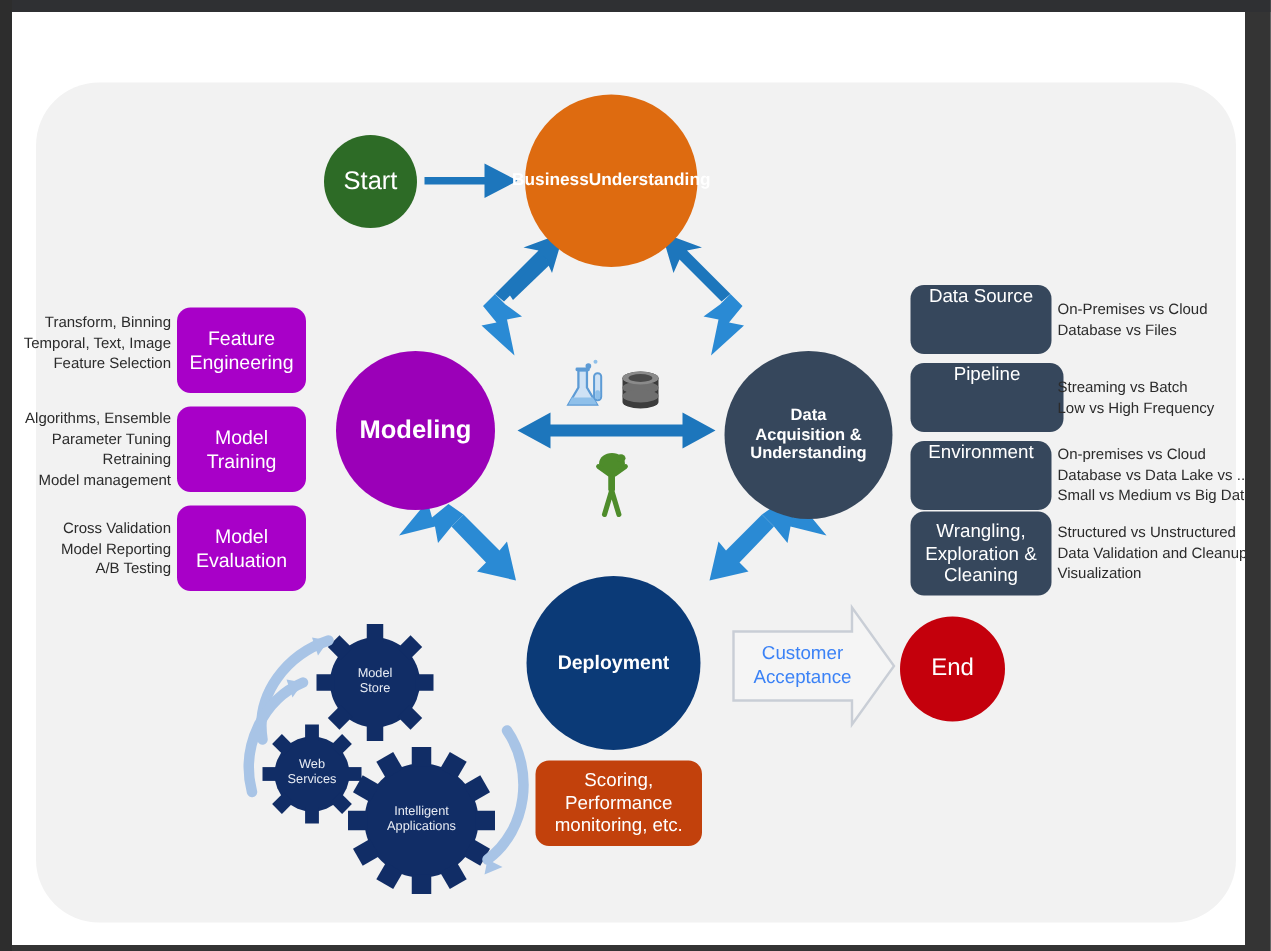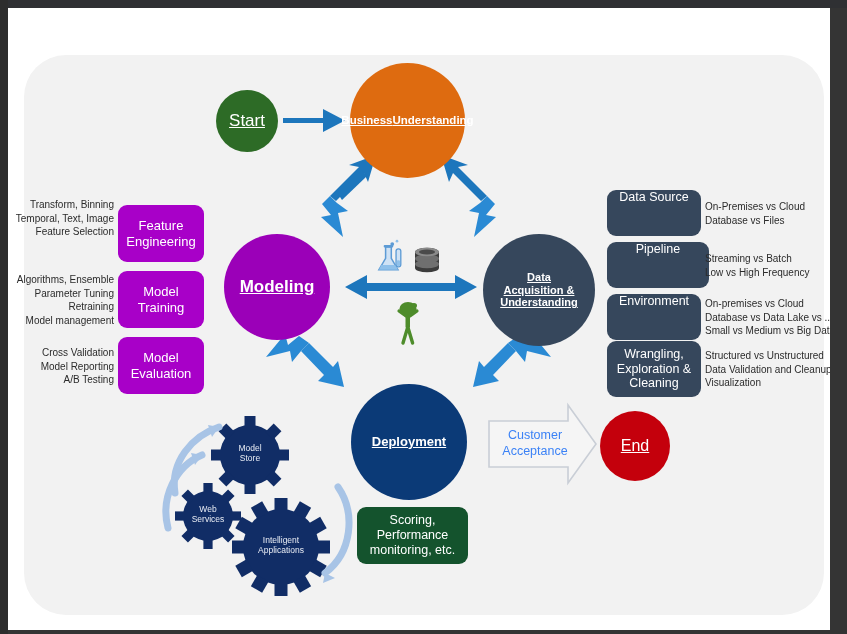--- a/index.html
+++ b/index.html
@@ -27,21 +27,21 @@
   }
 
   .stage{
     position:absolute;left:24px;top:55px;width:800px;height:560px;
     background:#f2f2f2;border-radius:42px;
   }
 
   .circle{
     position:absolute;border-radius:50%;
     display:flex;align-items:center;justify-content:center;text-align:left;
-    color:#fff;line-height:1.15;text-decoration:underline;
+    color:#fff;line-height:1.15;
   }
   .rbox{
     position:absolute;border-radius:9px;display:flex;
     justify-content:center;text-align:center;color:#fff;line-height:1.18;
   }
   .note{position:absolute;color:#2b2b2b;font-size:10px;line-height:1.35;}
   .note.r{text-align:right;}
   .note.l{text-align:left;}
   .gearlbl{
     position:absolute;color:#e8ecf4;font-size:8.5px;text-align:center;
@@ -221,21 +221,21 @@
   </div>
 
   <div class="circle" style="left:600px;top:411px;width:70px;height:70px;background:#C4000C;font-size:16px;">
     <span>End</span>
   </div>
 
   <div class="rbox" style="left:118px;top:205px;width:86px;height:57px;background:#A800C8;font-size:13px;flex-direction:column;">
     <span>Feature</span>
     <span>Engineering</span>
   </div>
-  <div class="note r" style="left:14px;top:198px;width:100px;text-align:right;">
+  <div class="note r" style="left:14px;top:209px;width:100px;text-align:right;">
     <div>Transform, Binning</div>
     <div>Temporal, Text, Image</div>
     <div>Feature Selection</div>
   </div>
 
   <div class="rbox" style="left:118px;top:271px;width:86px;height:57px;background:#A800C8;font-size:13px;flex-direction:column;">
     <span>Model</span>
     <span>Training</span>
   </div>
   <div class="note r" style="left:8px;top:273px;width:106px;">
@@ -297,21 +297,21 @@
   </div>
   <div class="gearlbl" style="left:178px;top:504px;width:60px;">
     <div>Web</div>
     <div>Services</div>
   </div>
   <div class="gearlbl" style="left:241px;top:535px;width:80px;">
     <div>Intelligent</div>
     <div>Applications</div>
   </div>
 
-  <div class="rbox" style="left:357px;top:507px;width:111px;height:57px;background:#14532d;font-size:12.5px;flex-direction:column;">
+  <div class="rbox" style="left:357px;top:507px;width:111px;height:57px;background:#c2410c;font-size:12.5px;flex-direction:column;">
     <span>Scoring,</span>
     <span>Performance</span>
     <span>monitoring, etc.</span>
   </div>
 
   <div class="ca-text" style="left:489px;top:427px;width:92px;">
     <div>Customer</div>
     <div>Acceptance</div>
   </div>
 

